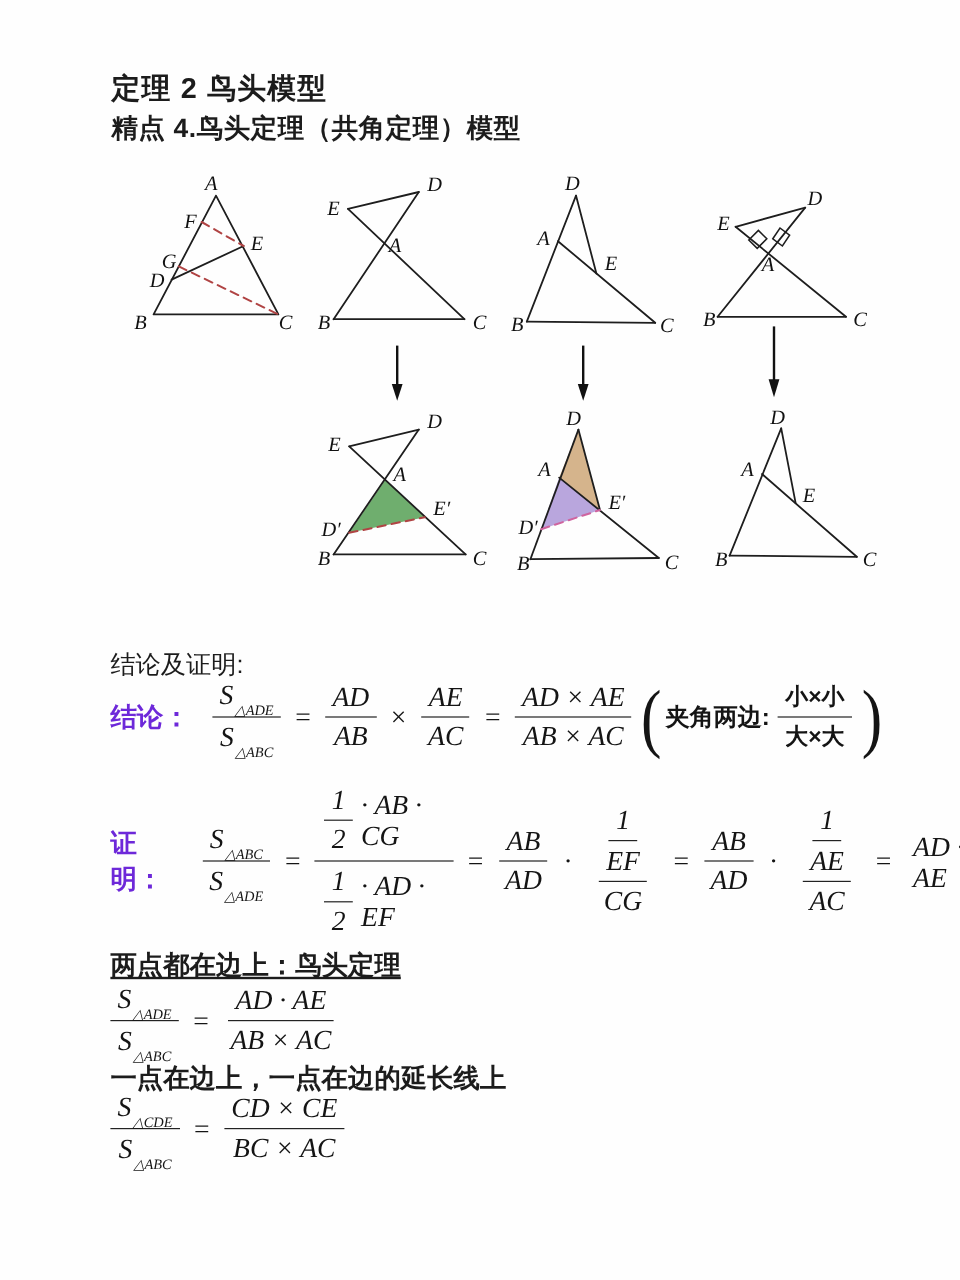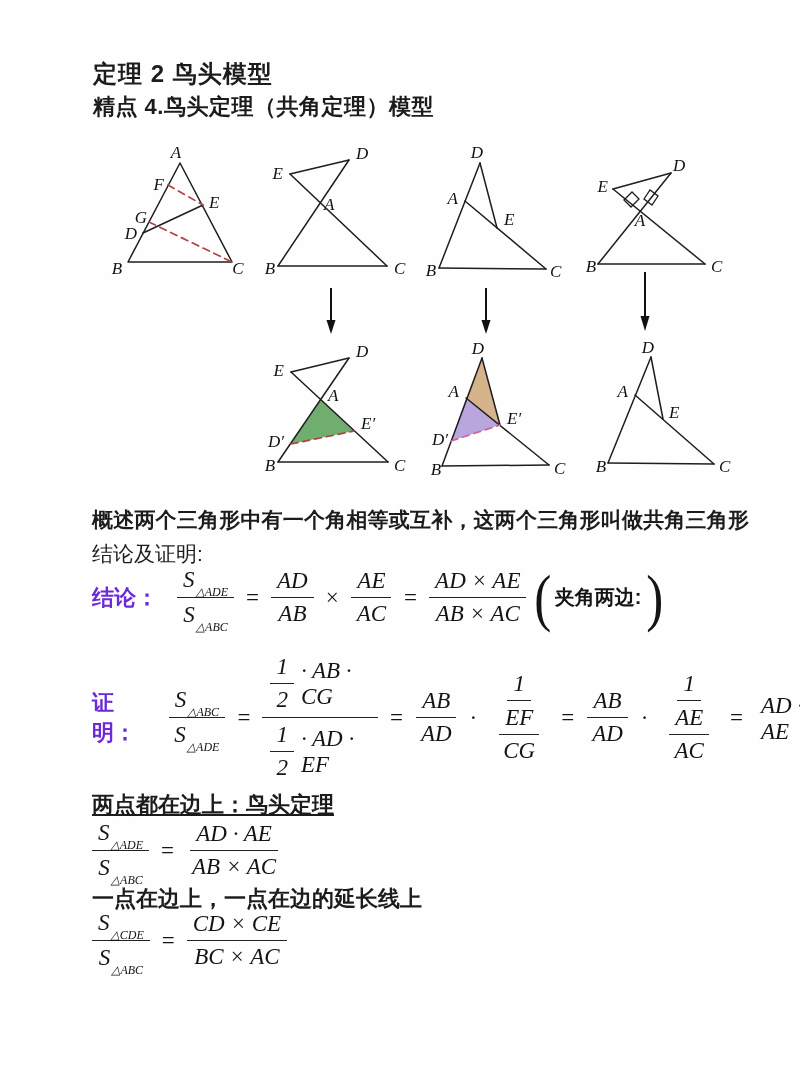--- a/index.html
+++ b/index.html
@@ -148,21 +148,20 @@
       <path class="figline" d="M635,395 L714,464"></path>
       <path class="figline" d="M651,357 L663,419"></path>
       <text class="vlabel" x="648" y="353" text-anchor="middle">D</text>
       <text class="vlabel" x="628" y="397" text-anchor="end">A</text>
       <text class="vlabel" x="669" y="418" text-anchor="start">E</text>
       <text class="vlabel" x="601" y="472" text-anchor="middle">B</text>
       <text class="vlabel" x="719" y="472" text-anchor="start">C</text>
     </g>
   </svg>
 
-  <div class="summary">概述两个三角形中有一个角相等或互补，这两个三角形叫做共角三角形</div>
   <div class="subhead">结论及证明:</div>
 
   <div class="formula" style="left:92px;top:565px;">
     <span class="cjk-label">结论：</span>
     <span class="frac">
       <span class="num">
           <span>S</span>
           <sub>△ADE</sub>
         </span>
       <span class="den">
@@ -180,20 +179,24 @@
       <span class="num">AE</span>
       <span class="den">AC</span>
     </span>
     <span class="op">=</span>
     <span class="frac">
       <span class="num">AD × AE</span>
       <span class="den">AB × AC</span>
     </span>
     <span class="bigparen">(</span>
     <span class="cjk-note">夹角两边:</span>
+    <span class="frac cjk-frac">
+      <span class="num">小×小</span>
+      <span class="den">大×大</span>
+    </span>
     <span class="bigparen">)</span>
   </div>
 
   <div class="formula" style="left:92px;top:652px;">
     <span class="cjk-label">证明：</span>
     <span class="frac">
       <span class="num">
           <span>S</span>
           <sub>△ABC</sub>
         </span>

